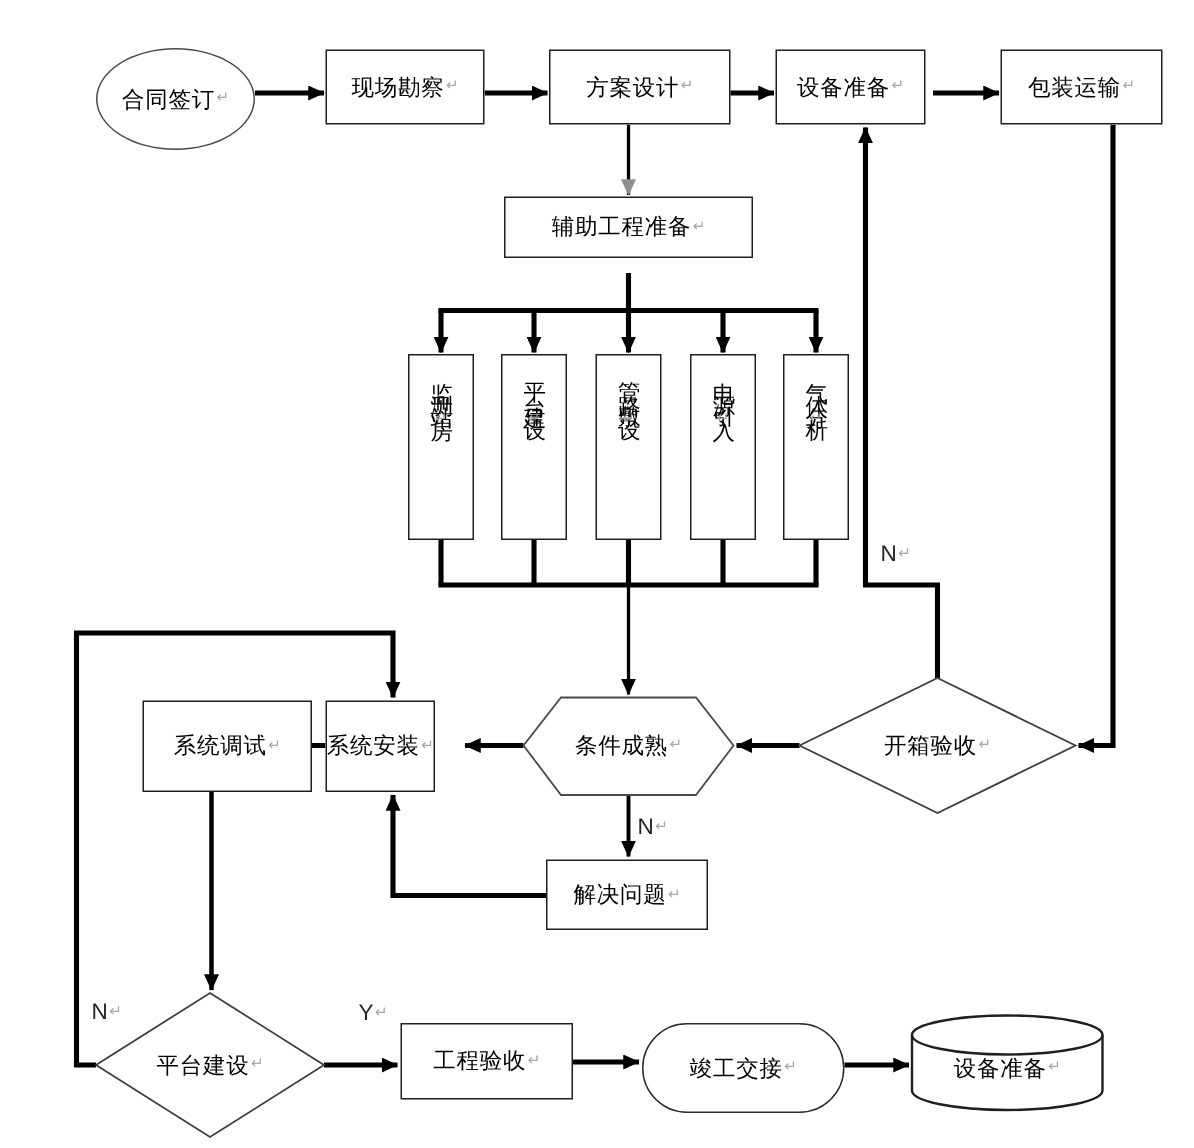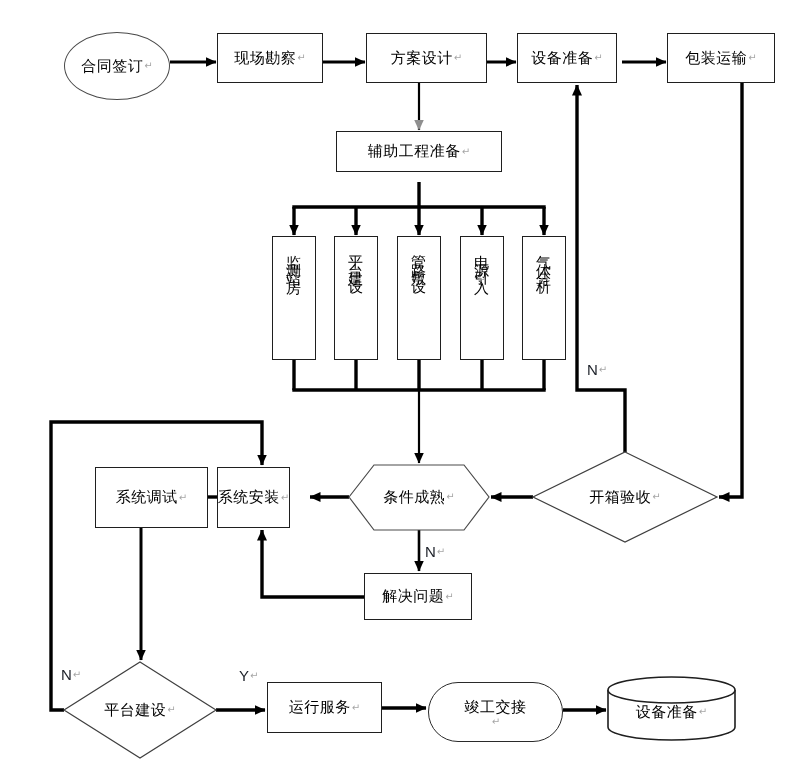--- a/index.html
+++ b/index.html
@@ -6,21 +6,21 @@
   #canvas{
     position:relative;width:796px;height:765px;background:#ffffff;
     font-family:"Liberation Sans","DejaVu Sans",sans-serif;color:#000;
     overflow:hidden;
   }
   #wires{position:absolute;left:0;top:0;width:796px;height:765px;}
   .node{position:absolute;box-sizing:border-box;background:#fff;
     display:flex;align-items:center;justify-content:center;}
   .rect{border:1.5px solid #1f1f1f;}
   .ellipse{border:1px solid #4a4a4a;border-radius:50%;text-align:right;}
-  .stadium{border:1.5px solid #2a2a2a;border-radius:30px;flex-direction:column;}
+  .stadium{border:1.5px solid #2a2a2a;border-radius:30px;}
   .lbl{font-size:15px;letter-spacing:.5px;white-space:nowrap;}
   .pmark{font-size:10px;color:#a6a6a6;margin-left:1px;line-height:1;}
   .vrect{border:1.5px solid #1f1f1f;flex-direction:column;justify-content:flex-start;
     padding-top:6px;}
   .vlbl{writing-mode:vertical-lr;text-orientation:upright;font-size:15px;
     letter-spacing:8px;line-height:1;}
   .vrect .pmark{margin:0;}
   .float-lbl{position:absolute;display:flex;align-items:center;justify-content:center;
     background:transparent;}
   .branch{position:absolute;font-size:15px;color:#20242c;display:flex;align-items:center;}
@@ -156,21 +156,21 @@
   <div class="node rect" style="left:364px;top:573px;width:108px;height:47px">
     <span class="lbl">解决问题</span>
       <span class="pmark">↵</span>
   </div>
 
   <div class="float-lbl" style="left:70px;top:695px;width:140px;height:30px">
     <span class="lbl">平台建设</span>
       <span class="pmark">↵</span>
   </div>
   <div class="node rect" style="left:267px;top:682px;width:115px;height:51px">
-    <span class="lbl">运行服务</span>
+    <span class="lbl">工程验收</span>
       <span class="pmark">↵</span>
   </div>
   <div class="node stadium" style="left:428px;top:682px;width:135px;height:60px">
     <span class="lbl">竣工交接</span>
       <span class="pmark">↵</span>
   </div>
   <div class="float-lbl" style="left:608px;top:698px;width:127px;height:28px">
     <span class="lbl">设备准备</span>
       <span class="pmark">↵</span>
   </div>

